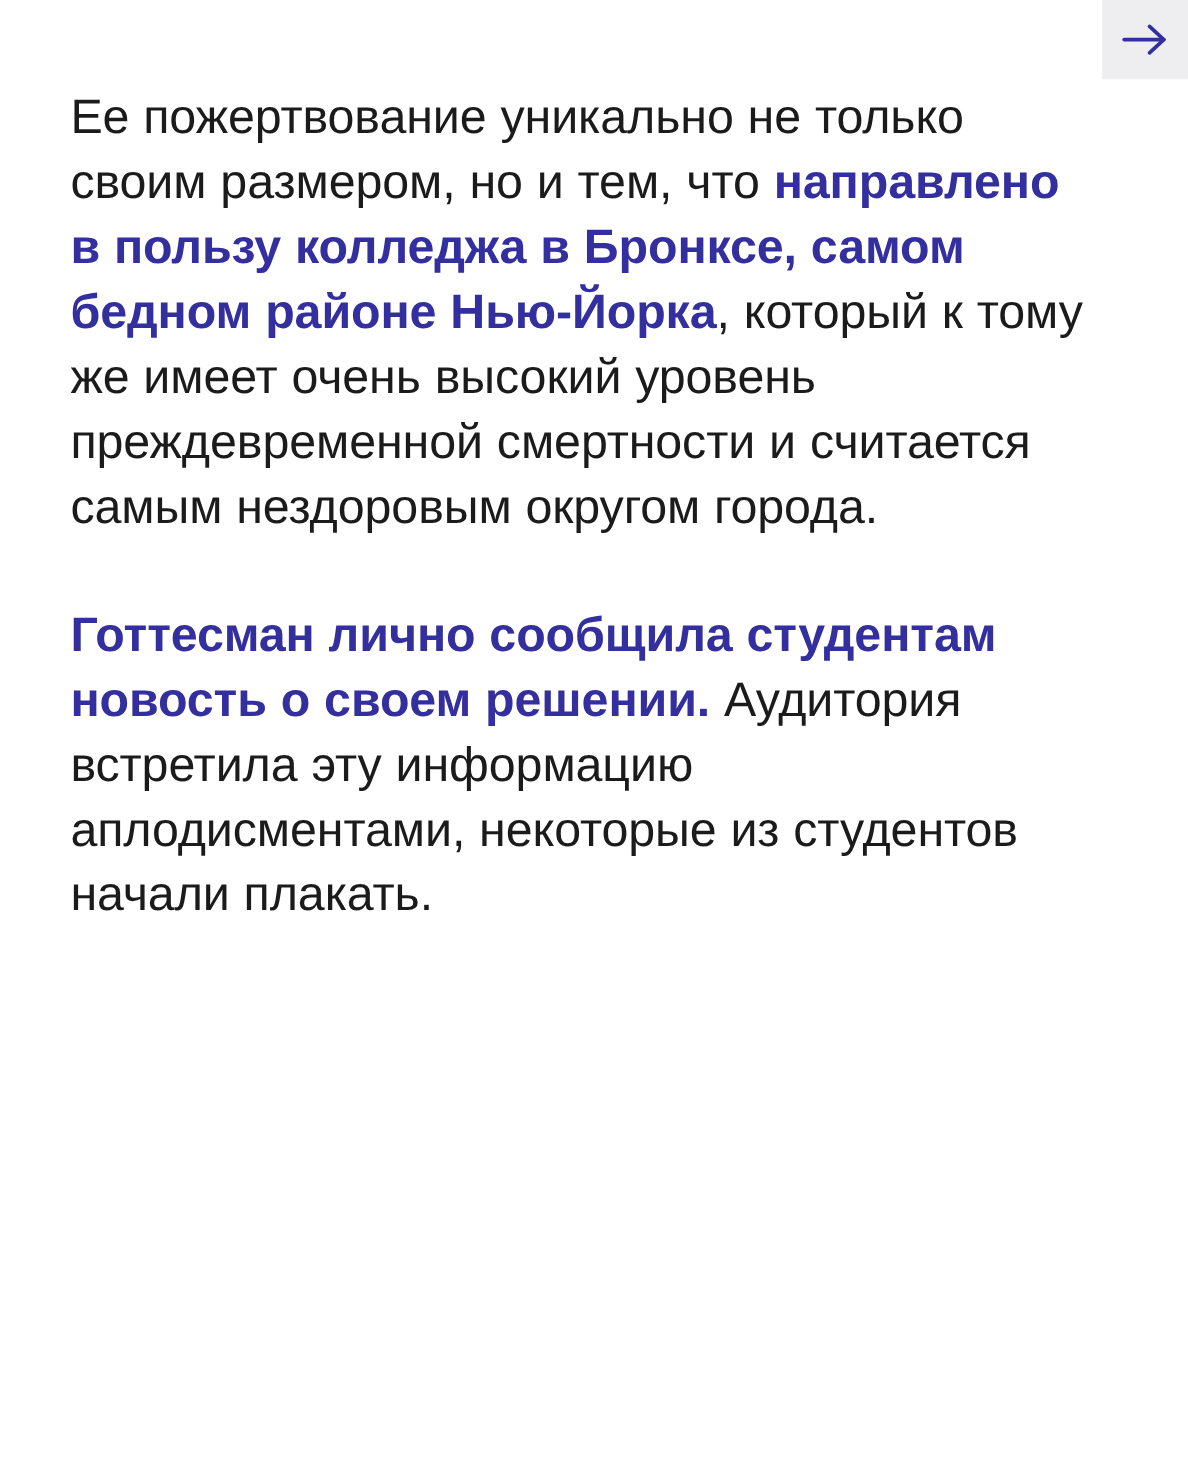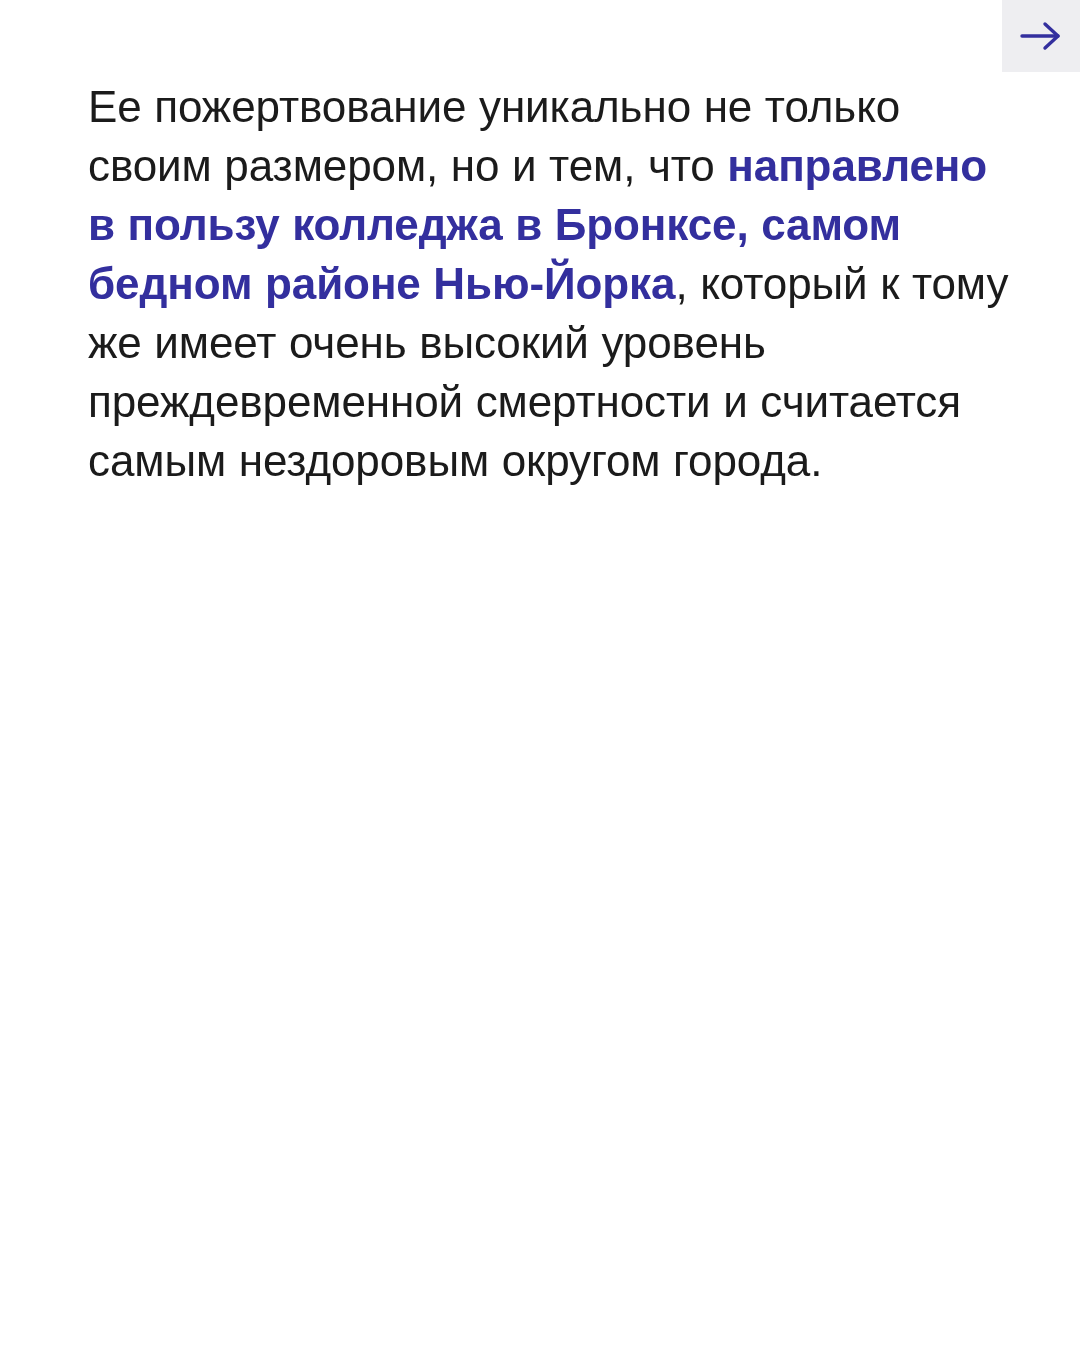--- a/index.html
+++ b/index.html
@@ -36,21 +36,21 @@
     align-items: center;
     justify-content: center;
     cursor: pointer;
   }
   .next-button svg {
     display: block;
   }
 
   .content {
     position: absolute;
-    left: 88px;
+    left: 64px;
     top: 78px;
     width: 930px;
   }
 
   p.para {
     margin: 0 0 46px 0;
     font-size: 44px;
     line-height: 1.34;
     color: #1b1b1b;
     font-weight: 400;
@@ -83,15 +83,16 @@
     <span>
       <svg width="44" height="30" viewBox="0 0 44 30" aria-hidden="true">
         <line x1="3" y1="15" x2="39" y2="15" stroke="#332f9e" stroke-width="3.4" stroke-linecap="round"></line>
         <polyline points="26,3 39,15 26,27" fill="none" stroke="#332f9e" stroke-width="3.4" stroke-linecap="round" stroke-linejoin="round"></polyline>
       </svg>
     </span>
   </div>
 
   <div class="content">
     <p class="para" id="para-1"><span class="plain" style="color: rgb(27, 27, 27);">Ее пожертвование уникально не только своим размером, но и тем, что </span><span class="hl" style="color: rgb(51, 47, 158);">направлено в пользу колледжа в Бронксе, самом бедном районе Нью-Йорка</span><span class="plain" style="color: rgb(27, 27, 27);">, который к тому же имеет очень высокий уровень преждевременной смертности и считается самым нездоровым округом города.</span></p>
+    <p class="para" id="para-3"><span class="hl" style="color: rgb(51, 47, 158);">Готтесман лично сообщила студентам новость о своем решении.</span><span class="plain" style="color: rgb(27, 27, 27);"> Аудитория встретила эту информацию аплодисментами, некоторые из студентов начали плакать.</span></p>
   </div>
 
 </div>
 
 </body></html>

